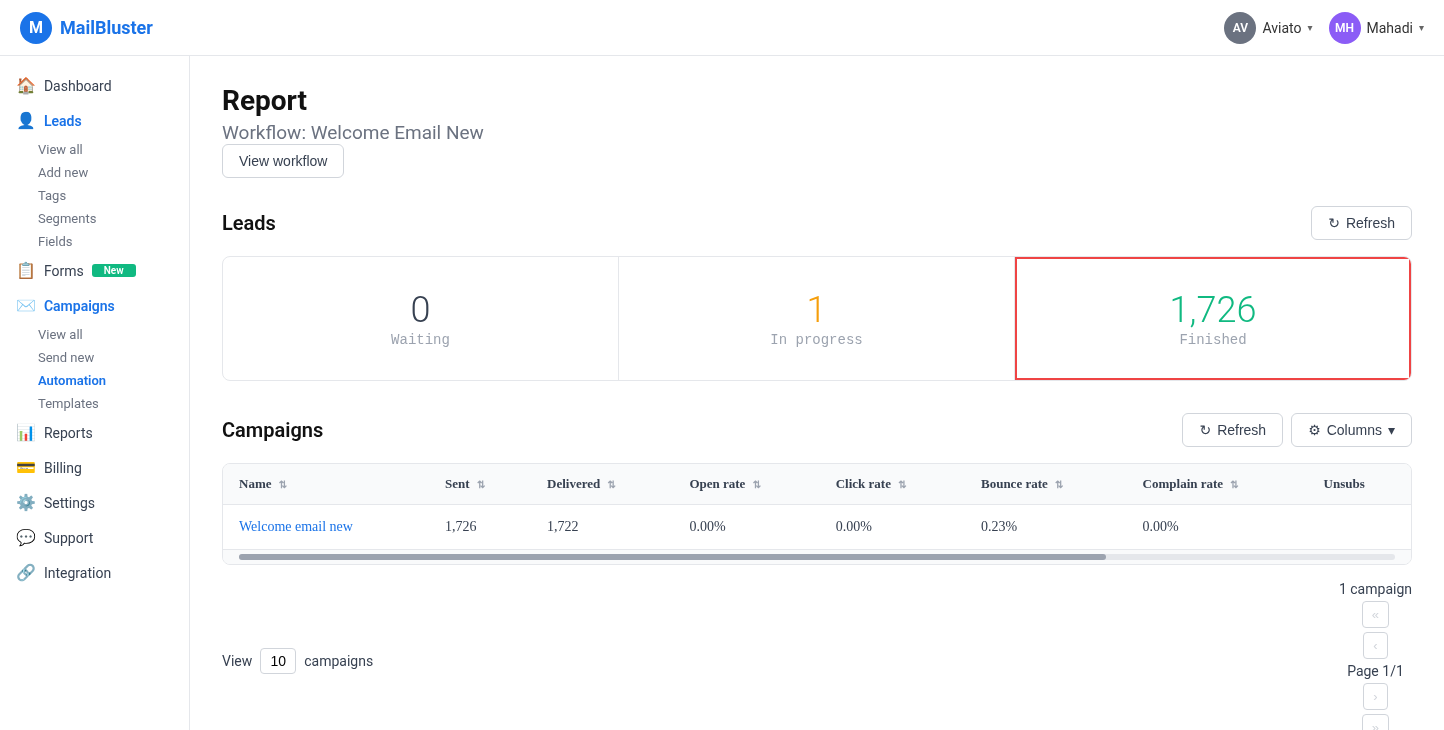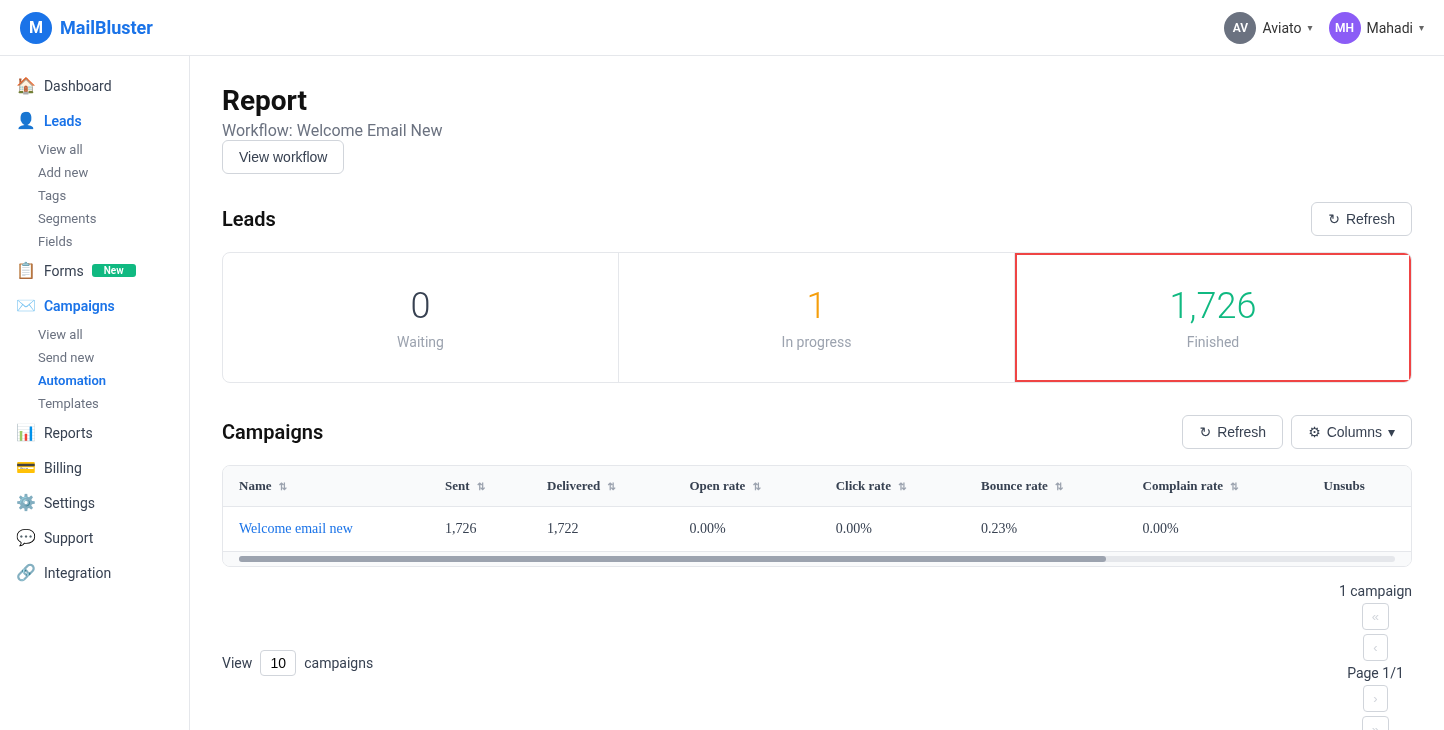--- a/index.html
+++ b/index.html
@@ -115,21 +115,21 @@
       justify-content: space-between;
       margin-bottom: 28px;
       flex-direction: column;
     }
     .page-title {
       font-size: 28px;
       font-weight: 700;
       color: #111;
     }
     .page-subtitle {
-      font-size: 16px;
+      font-size: 19px;
       color: #6b7280;
       margin-top: 4px;
     }
     .btn {
       border: 1px solid #d1d5db;
       background: #fff;
       color: #374151;
       padding: 8px 16px;
       border-radius: 6px;
       cursor: pointer;
@@ -175,21 +175,21 @@
       font-size: 36px;
       font-weight: 300;
       color: #374151;
       line-height: 1.2;
     }
     .stat-value.orange { color: #f59e0b; }
     .stat-value.green { color: #10b981; }
     .stat-label {
       font-size: 14px;
       color: #9ca3af;
-      margin-top: 6px;
+      font-family: Liberation Mono, monospace;
     }
     .stat-card.highlighted {
       outline: 2px solid #ef4444;
       outline-offset: -2px;
     }
 
     
     .campaigns-section {
       margin-bottom: 24px;
     }

